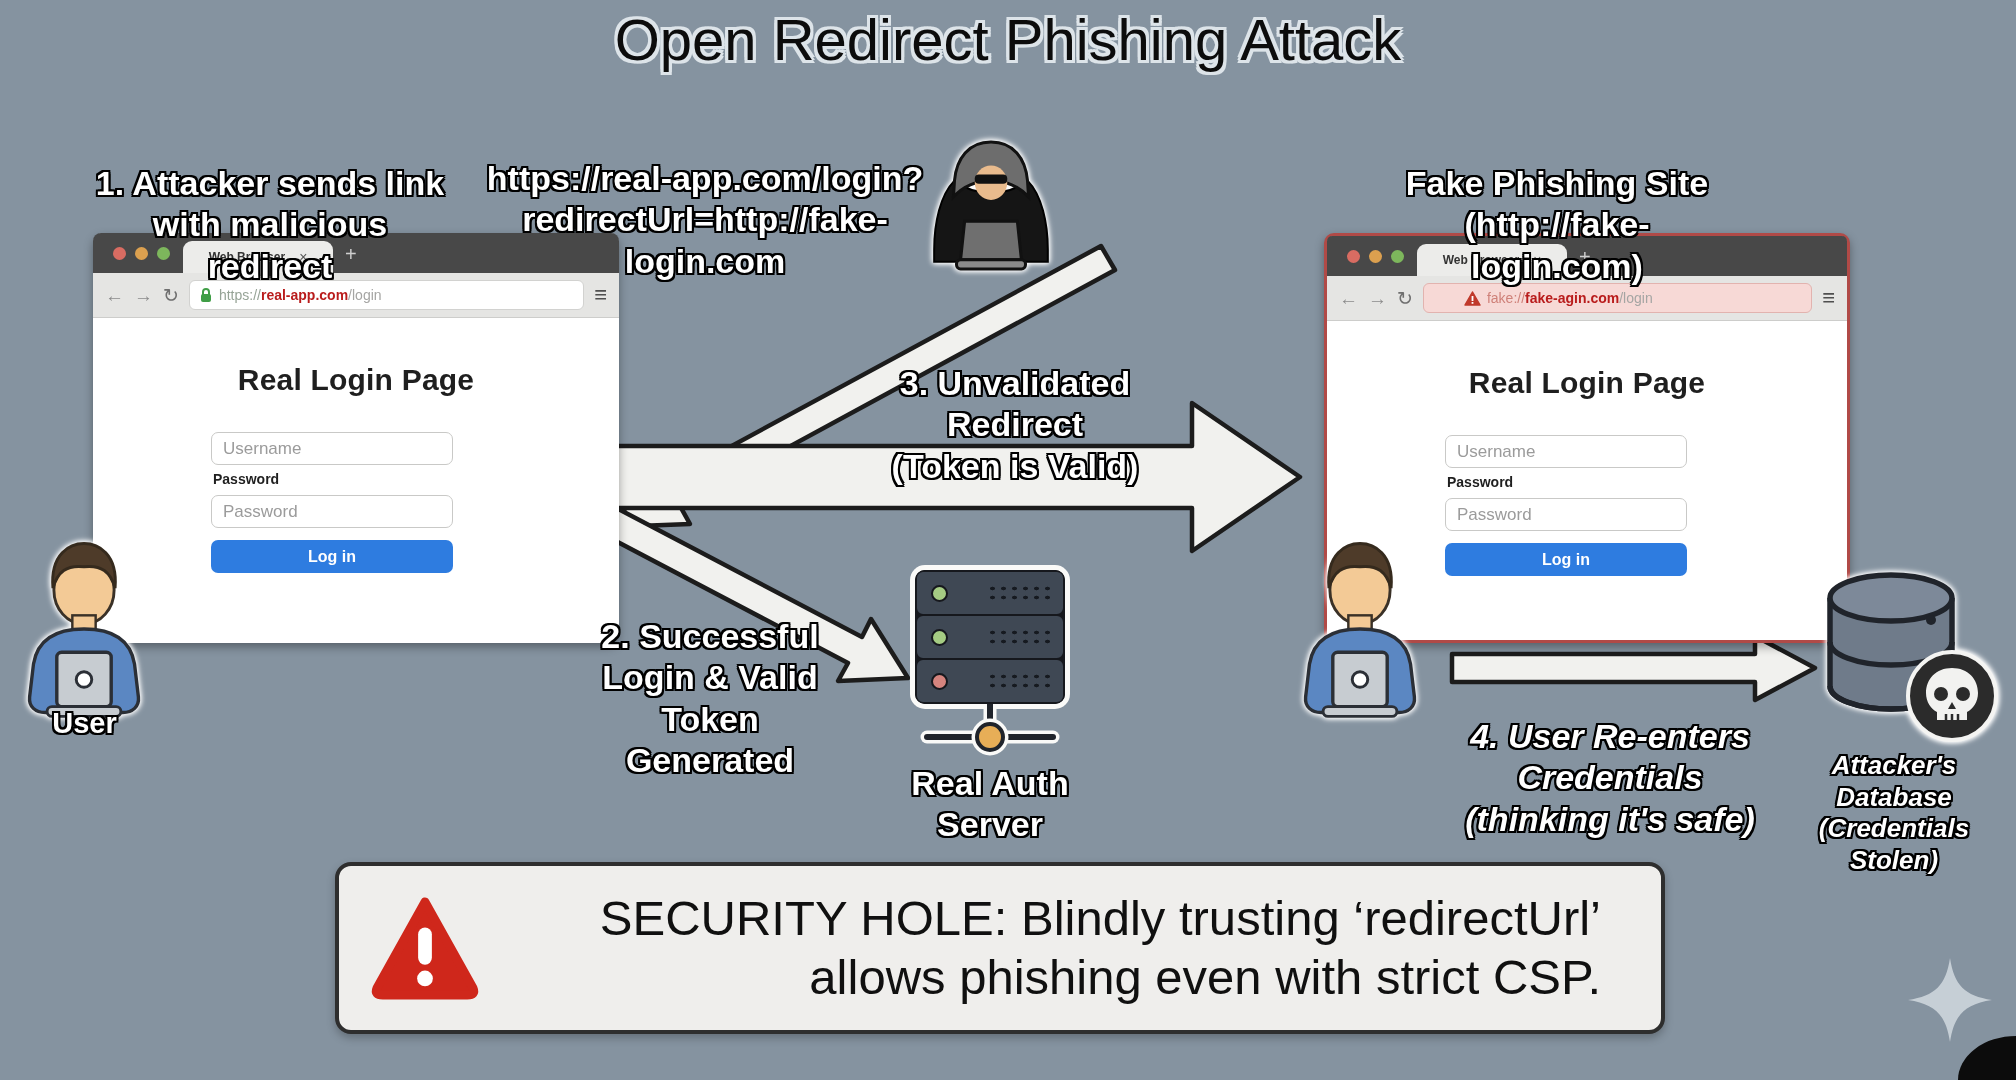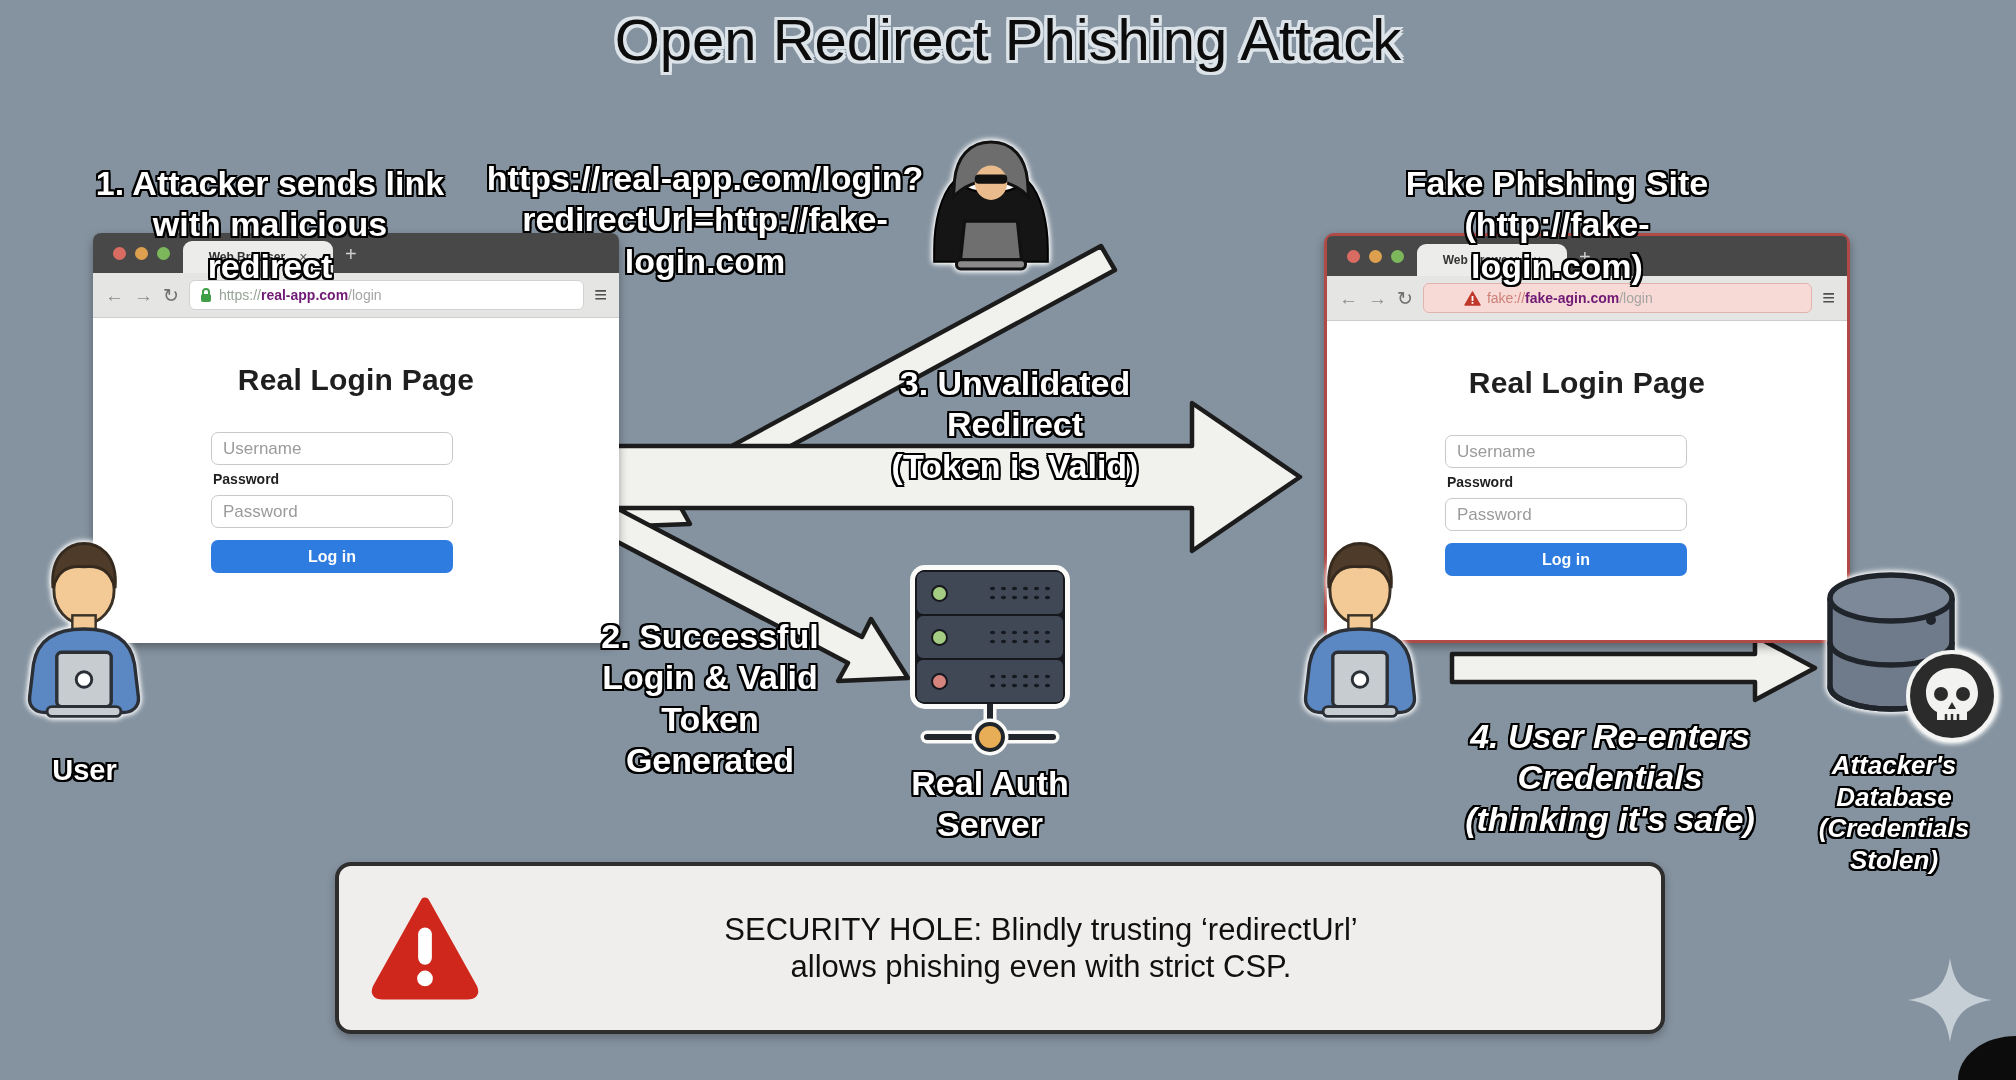--- a/index.html
+++ b/index.html
@@ -29,21 +29,21 @@
        font-size:12px;font-weight:700;color:#333;}
   .tabclose{font-size:14px;color:#555;font-weight:400;}
   .newtab{position:absolute;left:252px;top:10px;font-size:20px;color:#cfcfcf;font-weight:400;}
   .toolbar{height:44px;background:#e5e5e3;display:flex;align-items:center;
            padding:0 12px;gap:10px;border-bottom:1px solid #cdcdcb;}
   .navic{font-size:19px;color:#8b8b8b;line-height:1;}
   .urlpill{flex:1;height:28px;background:#fff;border:1px solid #d2d2d0;border-radius:6px;
            display:flex;align-items:center;gap:6px;padding:0 9px;font-size:14px;overflow:hidden;}
   .urlpill.warn{background:#f7d9d6;border-color:#e2b3af;padding-left:40px;}
   .u-scheme{color:#96a396;} .urlpill.warn .u-scheme{color:#cf8179;}
-  .u-domain{color:#701a75;font-weight:700;} .u-path{color:#a5a5a3;}
+  .u-domain{color:#b91c1c;font-weight:700;} .u-path{color:#a5a5a3;}
   .menuic{font-size:22px;color:#4f4f4f;line-height:1;}
   .page{position:relative;height:326px;}
   .page h2{position:absolute;top:45px;left:0;right:0;margin:0;text-align:center;
            font-size:30px;font-weight:700;color:#1f1f1f;letter-spacing:.2px;}
   .fld{position:absolute;left:118px;width:242px;height:33px;box-sizing:border-box;
        border:1px solid #c9c9c7;border-radius:7px;padding:0 11px;font-size:17px;color:#333;
        font-family:"Liberation Sans","DejaVu Sans",sans-serif;background:#fff;}
   .fld::placeholder{color:#9b9b9b;opacity:1;}
   .fld.user{top:114px;} .fld.pass{top:177px;}
   .plabel{position:absolute;left:120px;top:153px;font-size:14px;font-weight:700;color:#1f1f1f;}
@@ -58,21 +58,21 @@
   .srv-unit:first-child{margin-top:0;}
   .led{width:13px;height:13px;border-radius:50%;margin-left:14px;border:2px solid #16181d;}
   .led.g{background:#a5cc83;} .led.r{background:#d5847e;}
   .vents{margin-left:auto;margin-right:12px;width:64px;height:18px;
          background-image:radial-gradient(#161a20 2.1px,transparent 2.6px);
          background-size:11px 9px;}
   
   .warnbox{left:335px;top:862px;width:1330px;height:172px;background:#efeeec;
            border:4px solid #2e2e2e;border-radius:16px;display:flex;align-items:center;
            box-sizing:border-box;z-index:4;box-shadow:0 4px 8px rgba(0,0,0,.25);}
-  .warntext{flex:1;text-align:center;font-size:31px;color:#101010;line-height:1.2;
+  .warntext{flex:1;text-align:right;font-size:49px;color:#101010;line-height:1.2;
             padding-right:60px;}
   .corner-br{right:0;bottom:0;width:58px;height:44px;background:#0c0c0c;
              border-top-left-radius:100% 100%;z-index:6;}
   svg{display:block;}
 </style>
 </head>
 <body>
 
 <div id="stage">
 
@@ -214,21 +214,21 @@
   <svg class="abs" style="left:16px;top:528px;z-index:3;filter:drop-shadow(0 0 2.5px #fff) drop-shadow(0 0 2.5px #fff);" width="136" height="198" viewBox="0 0 140 200">
     <ellipse cx="70" cy="62" rx="31" ry="35" fill="#f3ca96" stroke="#3a3127" stroke-width="3"></ellipse>
     <path d="M38,60 C35,24 56,14 70,14 C84,14 105,24 102,60 C97,43 88,36 70,38 C52,36 43,43 38,60 Z" fill="#4e3b29" stroke="#352a1d" stroke-width="3"></path>
     <rect x="58" y="88" width="24" height="20" fill="#f3ca96" stroke="#3a3127" stroke-width="2.5"></rect>
     <path d="M70,102 C40,102 22,114 18,138 L14,172 C13,182 20,188 30,188 L110,188 C120,188 127,182 126,172
              L122,138 C118,114 100,102 70,102 Z" fill="#5b87c2" stroke="#2b2f36" stroke-width="3.5"></path>
     <rect x="42" y="126" width="56" height="56" rx="5" fill="#c7ccd1" stroke="#2b2f36" stroke-width="3.5"></rect>
     <circle cx="70" cy="154" r="8" fill="#fff" stroke="#2b2f36" stroke-width="3"></circle>
     <rect x="32" y="182" width="76" height="10" rx="5" fill="#c7ccd1" stroke="#2b2f36" stroke-width="3"></rect>
   </svg>
-  <div class="abs olw prelines" style="left:12px;top:753px;width:145px;font-size:29px;z-index:4;">User</div>
+  <div class="abs olw prelines" style="left:12px;top:706px;width:145px;font-size:29px;z-index:4;">User</div>
 
   <svg class="abs" style="left:1292px;top:528px;z-index:3;filter:drop-shadow(0 0 2.5px #fff) drop-shadow(0 0 2.5px #fff);" width="136" height="198" viewBox="0 0 140 200">
     <ellipse cx="70" cy="62" rx="31" ry="35" fill="#f3ca96" stroke="#3a3127" stroke-width="3"></ellipse>
     <path d="M38,60 C35,24 56,14 70,14 C84,14 105,24 102,60 C97,43 88,36 70,38 C52,36 43,43 38,60 Z" fill="#4e3b29" stroke="#352a1d" stroke-width="3"></path>
     <rect x="58" y="88" width="24" height="20" fill="#f3ca96" stroke="#3a3127" stroke-width="2.5"></rect>
     <path d="M70,102 C40,102 22,114 18,138 L14,172 C13,182 20,188 30,188 L110,188 C120,188 127,182 126,172
              L122,138 C118,114 100,102 70,102 Z" fill="#5b87c2" stroke="#2b2f36" stroke-width="3.5"></path>
     <rect x="42" y="126" width="56" height="56" rx="5" fill="#c7ccd1" stroke="#2b2f36" stroke-width="3.5"></rect>
     <circle cx="70" cy="154" r="8" fill="#fff" stroke="#2b2f36" stroke-width="3"></circle>
     <rect x="32" y="182" width="76" height="10" rx="5" fill="#c7ccd1" stroke="#2b2f36" stroke-width="3"></rect>

